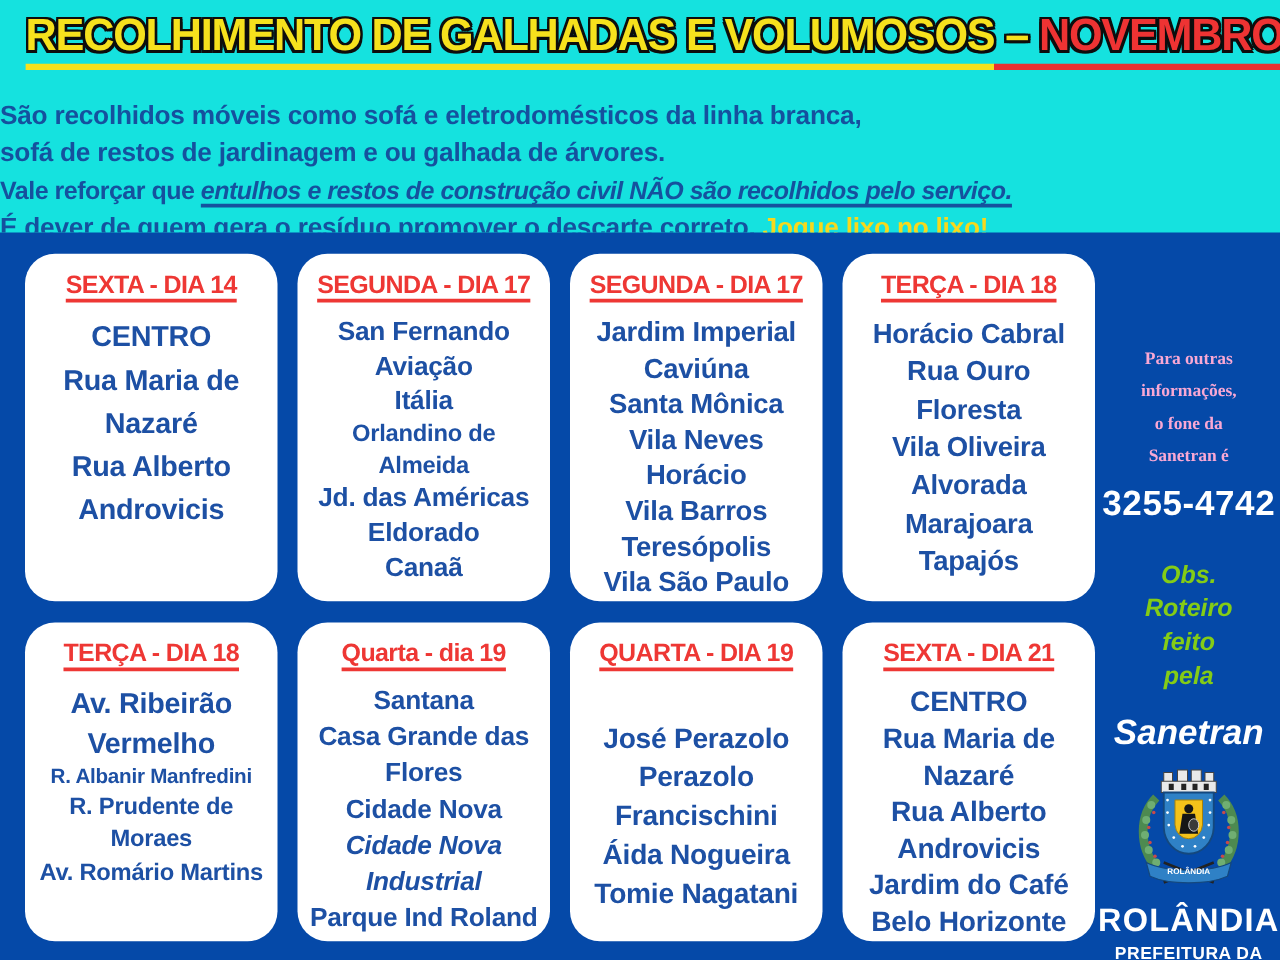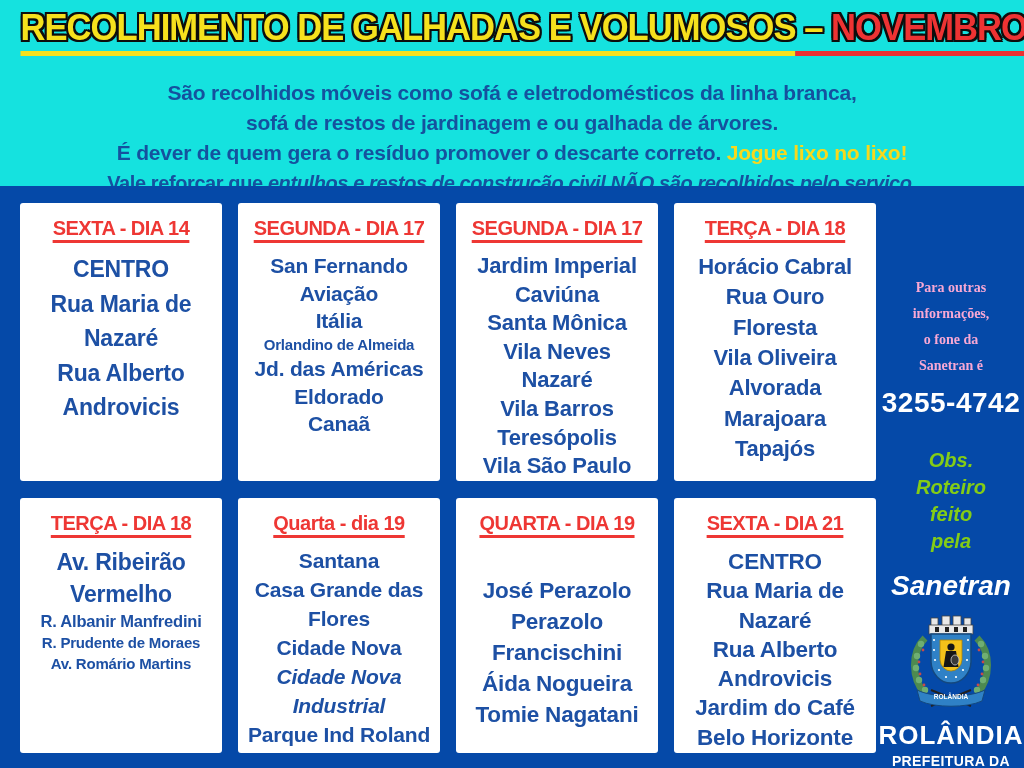--- a/index.html
+++ b/index.html
@@ -2,21 +2,21 @@
 <html><head>
 <meta charset="utf-8">
 <style>
   * { margin:0; padding:0; box-sizing:border-box; }
   html,body { width:1024px; height:768px; overflow:hidden; }
   body { font-family:"Liberation Sans", sans-serif; font-weight:bold; background:#0549a8; }
 
   
   .top {
     width:1024px; height:186px; background:#15e2df;
-    text-align:center; overflow:hidden;
+    text-align:left; overflow:hidden;
   }
   .headline {
     margin-top:7px;
     white-space:nowrap;
     font-size:36px; font-weight:bold; letter-spacing:-1px;
     transform:scaleX(0.96); transform-origin:50% 0;
   }
   .outline {
     text-shadow:
       -2px -2px 0 #0d0d0d, 2px -2px 0 #0d0d0d, -2px 2px 0 #0d0d0d, 2px 2px 0 #0d0d0d,
@@ -36,31 +36,31 @@
   
   .board { display:flex; width:1024px; height:582px; padding:17px 0 0 20px; }
   .grid {
     width:858px;
     display:grid;
     grid-template-columns:repeat(4, 202px);
     grid-template-rows:278px 255px;
     column-gap:16px; row-gap:17px;
   }
   .card {
-    background:#ffffff; border-radius:3px;
+    background:#ffffff; border-radius:24px;
     padding:14px 6px 0 6px;
     text-align:center; overflow:hidden;
   }
   .card-title {
     color:#ee3734; font-size:20px; letter-spacing:-0.5px; white-space:nowrap;
     text-decoration:underline; text-decoration-thickness:3px; text-underline-offset:5px;
     margin-bottom:12px;
   }
   .card-body { color:#1d50a4; font-size:22.5px; letter-spacing:-0.2px; }
-  .place.sz-sm { font-size:15px; }
+  .place.sz-sm { font-size:19px; }
   .place.sz-xs { font-size:16.5px; }
   .place.it { font-style:italic; }
 
   
   .side { width:146px; text-align:center; padding-top:72px; color:#fff; }
   .side .info { color:#f9a8d4; font-size:14px; line-height:26px; white-space:pre-line;font-family:Liberation Serif, serif; }
   .side .phone { color:#ffffff; font-size:28px; letter-spacing:0.5px; margin-top:8px; }
   .side .obs { color:#84cc16; font-style:italic; font-size:20px; line-height:27px; white-space:pre-line; margin-top:28px; }
   .side .brand { color:#ffffff; font-style:italic; font-size:28px; margin-top:15px; }
   .crest { margin-top:12px; }
@@ -69,22 +69,22 @@
 </style>
 </head>
 <body>
 
 <header class="top">
   <h1 class="headline">
     <span class="outline t-main">RECOLHIMENTO DE GALHADAS E VOLUMOSOS</span><span class="t-tail"><span class="outline t-dash"> – </span><span class="outline t-month">NOVEMBRO</span></span>
   </h1>
   <div class="hline first">São recolhidos móveis como sofá e eletrodomésticos da linha branca,</div>
   <div class="hline">sofá de restos de jardinagem e ou galhada de árvores.</div>
+  <div class="hline hline3"><span>Vale reforçar que </span><span class="emph">entulhos e restos de construção civil NÃO são recolhidos pelo serviço.</span></div>
   <div class="hline"><span>É dever de quem gera o resíduo promover o descarte correto. </span><span class="hl-yellow">Jogue lixo no lixo!</span></div>
-  <div class="hline hline3"><span>Vale reforçar que </span><span class="emph">entulhos e restos de construção civil NÃO são recolhidos pelo serviço.</span></div>
 </header>
 
 <main class="board">
   <div class="grid">
   <div class="card">
     <div class="card-title">SEXTA - DIA 14</div>
     <div class="card-body" style="font-size: 23px; line-height: 1.5;">
           <div class="place sz-md">CENTRO</div>
           <div class="place sz-md">Rua Maria de Nazaré</div>
           <div class="place sz-md">Rua Alberto Androvicis</div>
@@ -104,21 +104,21 @@
         </div>
   </div>
 
   <div class="card">
     <div class="card-title">SEGUNDA - DIA 17</div>
     <div class="card-body" style="font-size: 22px; line-height: 1.3;">
           <div class="place sz-md">Jardim Imperial</div>
           <div class="place sz-md">Caviúna</div>
           <div class="place sz-md">Santa Mônica</div>
           <div class="place sz-md">Vila Neves</div>
-          <div class="place sz-md">Nazaré</div>
+          <div class="place sz-md">Horácio</div>
           <div class="place sz-md">Vila Barros</div>
           <div class="place sz-md">Teresópolis</div>
           <div class="place sz-md">Vila São Paulo</div>
         </div>
   </div>
 
   <div class="card">
     <div class="card-title">TERÇA - DIA 18</div>
     <div class="card-body" style="font-size: 22px; line-height: 1.38;">
           <div class="place sz-md">Horácio Cabral</div>

